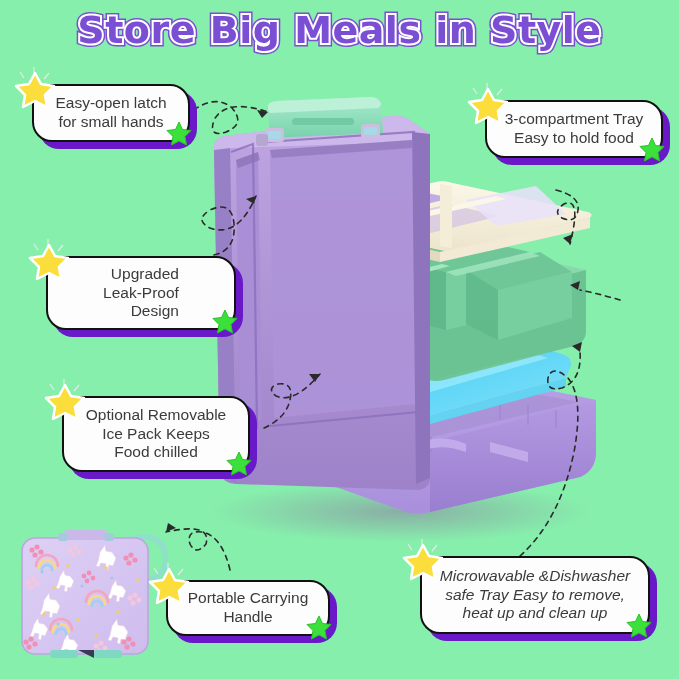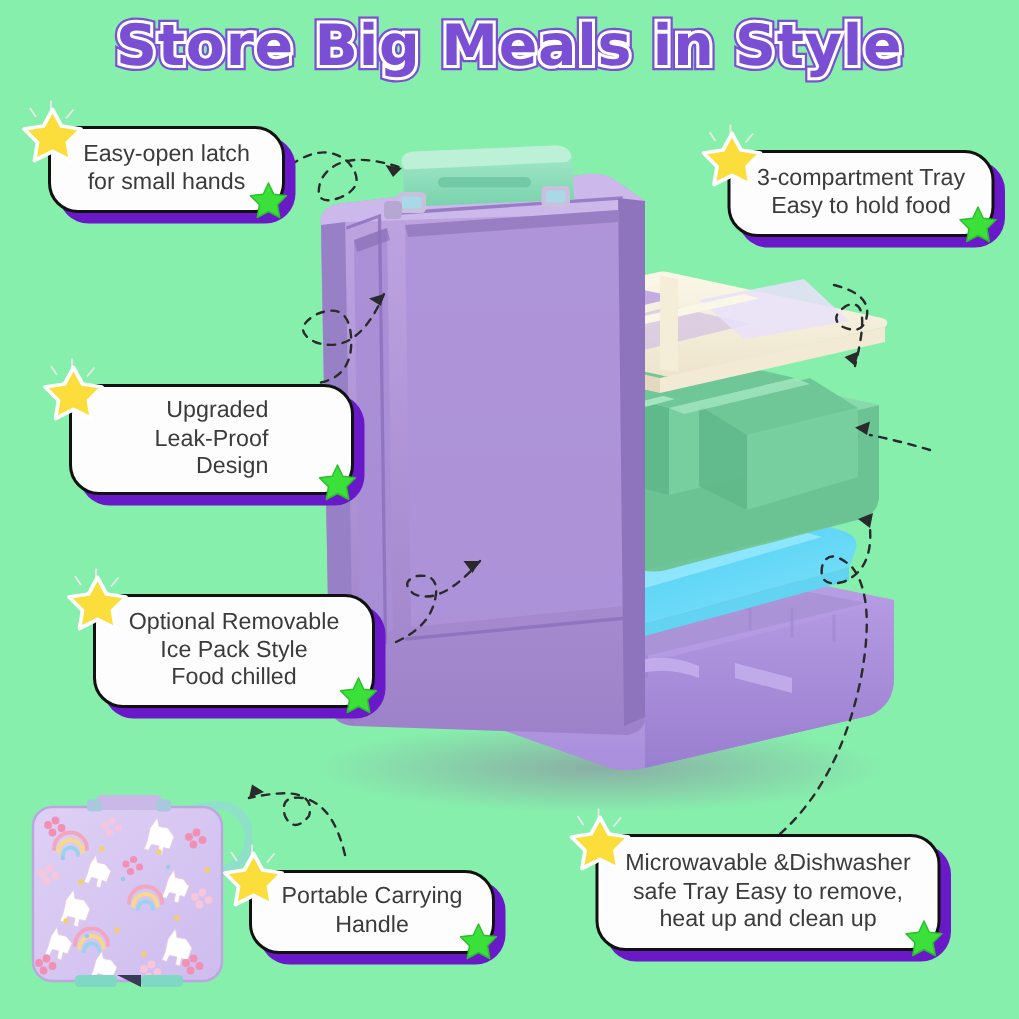--- a/index.html
+++ b/index.html
@@ -449,21 +449,21 @@
   <div class="callout" style="left:62px; top:396px; width:188px; height:76px;">
     <svg class="star star-y" viewBox="0 0 46 46">
       <g stroke="#E8E8E8" stroke-width="1.2">
         <line x1="8" y1="7" x2="12" y2="13"></line>
           <line x1="22" y1="2" x2="22" y2="9"></line>
           <line x1="37" y1="8" x2="32" y2="14"></line>
       </g>
       <path d="M23 8 L29 19 L42 21 L33 30 L35 42 L23 36 L11 42 L13 30 L4 21 L17 19 Z" fill="#FBDE3C" stroke="#FFFFFF" stroke-width="2.5" stroke-linejoin="round"></path>
     </svg>
     <div class="callout-text">Optional Removable
-Ice Pack Style
+Ice Pack Keeps
 Food chilled</div>
     <svg class="star star-g" viewBox="0 0 26 26">
       <path d="M13 2 L16.5 9.5 L25 10.5 L19 16.5 L20.5 25 L13 21 L5.5 25 L7 16.5 L1 10.5 L9.5 9.5 Z" fill="#3BE03B" stroke="#2BBF2B" stroke-width="1" stroke-linejoin="round"></path>
     </svg>
   </div>
 
   <div class="callout" style="left:166px; top:580px; width:164px; height:56px;">
     <svg class="star star-y" viewBox="0 0 46 46">
       <g stroke="#E8E8E8" stroke-width="1.2">
         <line x1="8" y1="7" x2="12" y2="13"></line>
@@ -472,21 +472,21 @@
       </g>
       <path d="M23 8 L29 19 L42 21 L33 30 L35 42 L23 36 L11 42 L13 30 L4 21 L17 19 Z" fill="#FBDE3C" stroke="#FFFFFF" stroke-width="2.5" stroke-linejoin="round"></path>
     </svg>
     <div class="callout-text">Portable Carrying
 Handle</div>
     <svg class="star star-g" viewBox="0 0 26 26">
       <path d="M13 2 L16.5 9.5 L25 10.5 L19 16.5 L20.5 25 L13 21 L5.5 25 L7 16.5 L1 10.5 L9.5 9.5 Z" fill="#3BE03B" stroke="#2BBF2B" stroke-width="1" stroke-linejoin="round"></path>
     </svg>
   </div>
 
-  <div class="callout" style="left:397px; top:556px; width:230px; height:78px;">
+  <div class="callout" style="left:420px; top:556px; width:230px; height:78px;font-style:italic;">
     <svg class="star star-y" viewBox="0 0 46 46">
       <g stroke="#E8E8E8" stroke-width="1.2">
         <line x1="8" y1="7" x2="12" y2="13"></line>
           <line x1="22" y1="2" x2="22" y2="9"></line>
           <line x1="37" y1="8" x2="32" y2="14"></line>
       </g>
       <path d="M23 8 L29 19 L42 21 L33 30 L35 42 L23 36 L11 42 L13 30 L4 21 L17 19 Z" fill="#FBDE3C" stroke="#FFFFFF" stroke-width="2.5" stroke-linejoin="round"></path>
     </svg>
     <div class="callout-text">Microwavable &amp;Dishwasher
 safe Tray Easy to remove,

